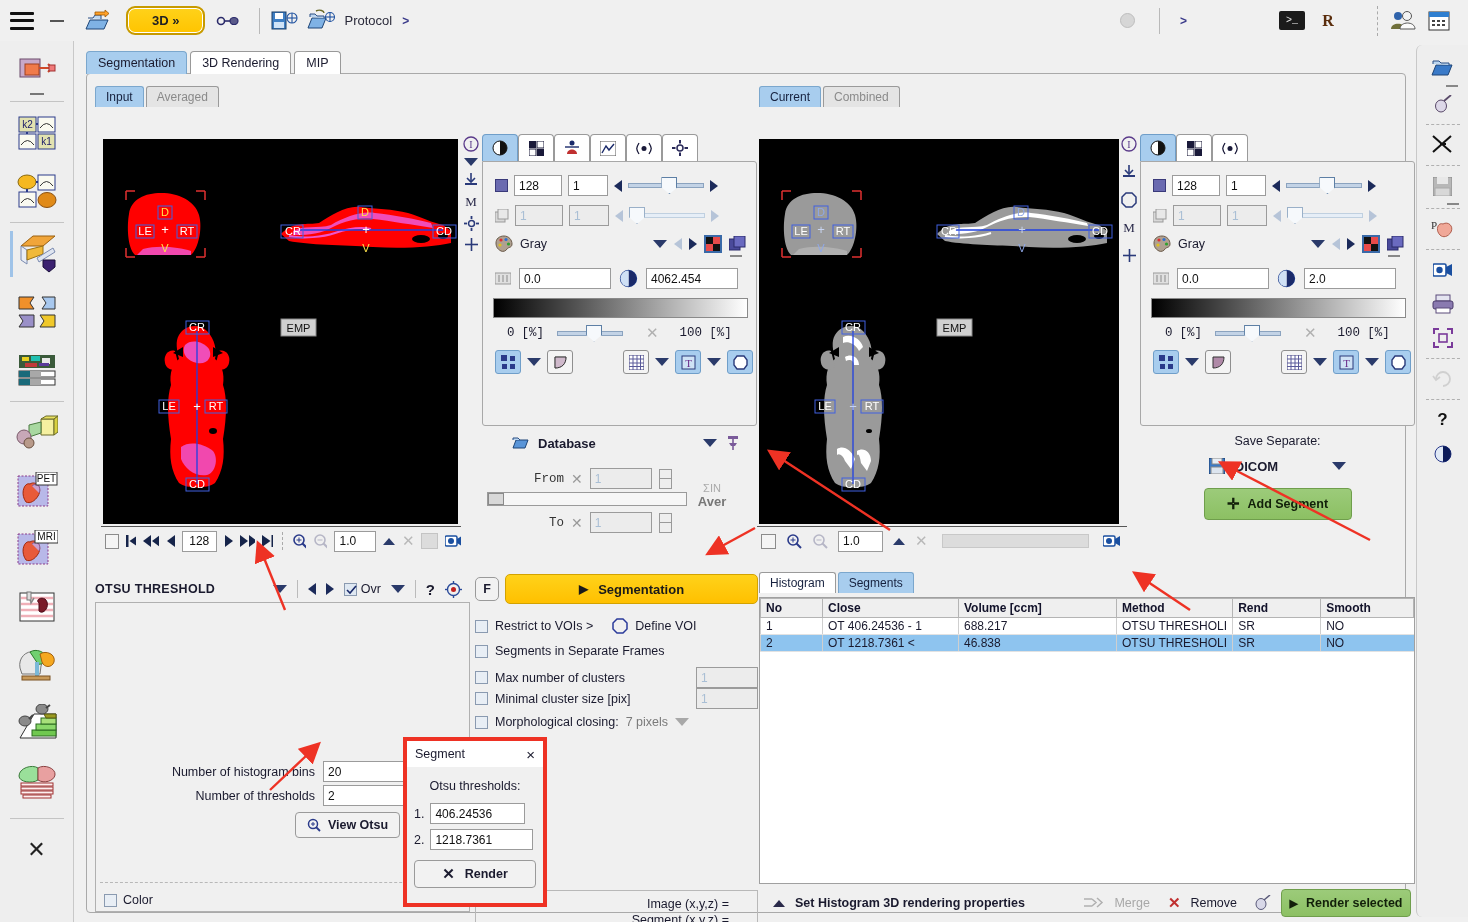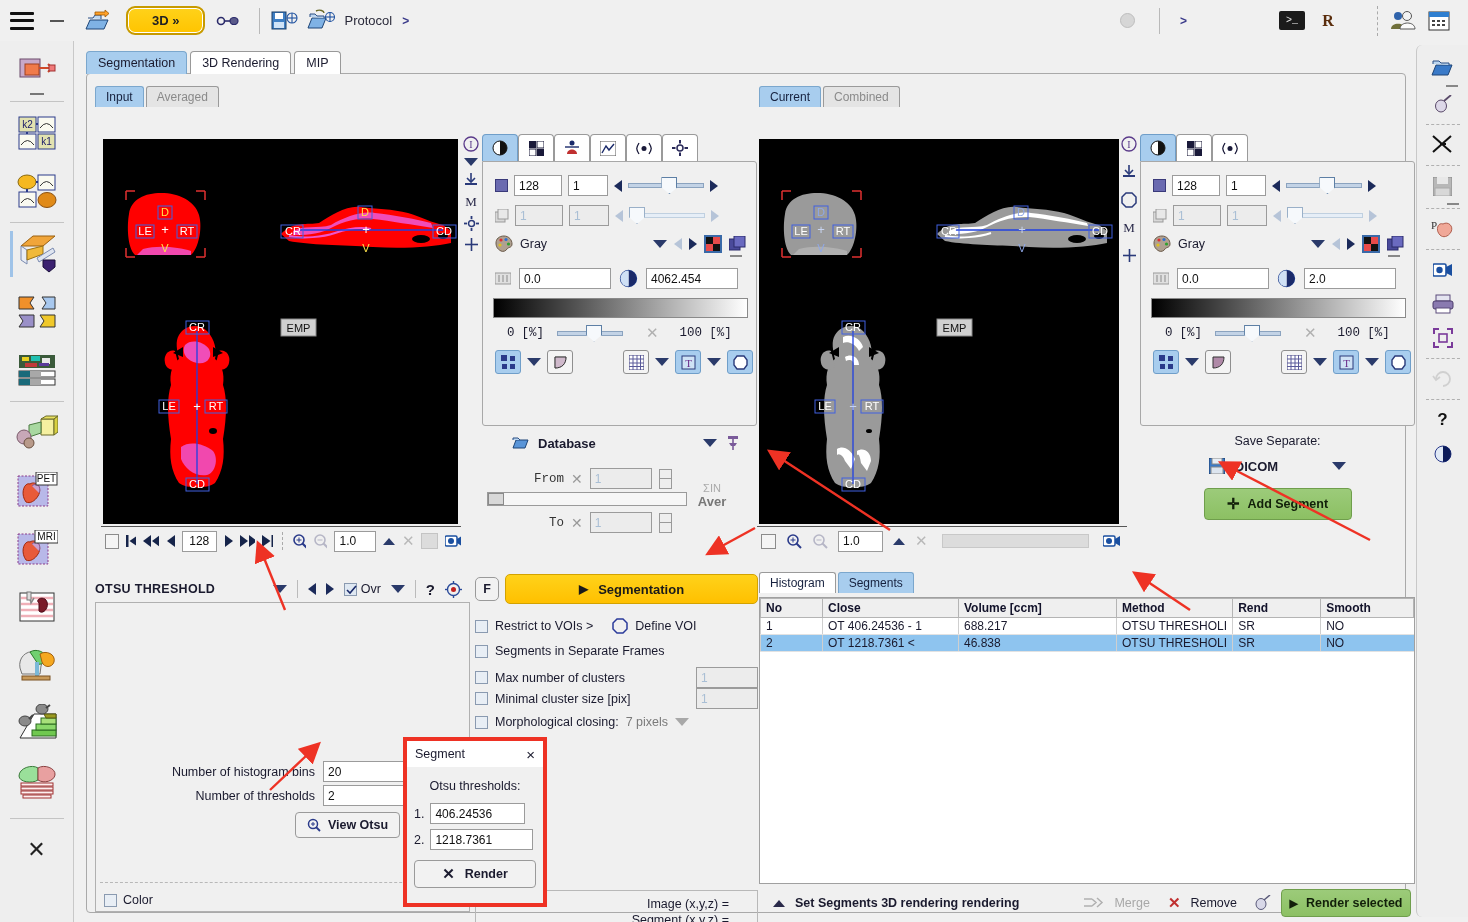--- a/index.html
+++ b/index.html
@@ -1195,21 +1195,21 @@
               <td>OTSU THRESHOLI</td>
               <td>SR</td>
               <td>NO</td>
             </tr>
           </tbody>
         </table>
       </div>
 
       <div style="position:absolute;left:672px;top:812px;width:656px;height:34px;display:flex;align-items:center;gap:10px">
         <div class="tri-u" style="margin-left:14px;border-bottom-color:#2a2a4a"></div>
-        <span style="font-weight:bold;font-size:12.5px">Set Segments 3D rendering rendering</span>
+        <span style="font-weight:bold;font-size:12.5px">Set Histogram 3D rendering properties</span>
         <div style="flex:1"></div>
         <svg width="20" height="14">
             <path d="M0 3 L8 3 M0 10 L8 10 M8 3 L12 6.5 L8 10" fill="none" stroke="#b0b0b0" stroke-width="1.5"></path>
             <path d="M13 2 L18 6.5 L13 11" fill="none" stroke="#b0b0b0" stroke-width="1.5"></path>
           </svg>
         <span style="color:#a8a8a8;font-size:12.5px">Merge</span>
         <span style="color:#c03030;font-size:15px;font-weight:bold;margin-left:8px">✕</span>
         <span style="font-size:12.5px">Remove</span>
         <svg width="16" height="16" style="margin-left:8px">
             <ellipse cx="6" cy="9" rx="5" ry="5.5" fill="#d8d8e8" stroke="#5a5a7a"></ellipse>

